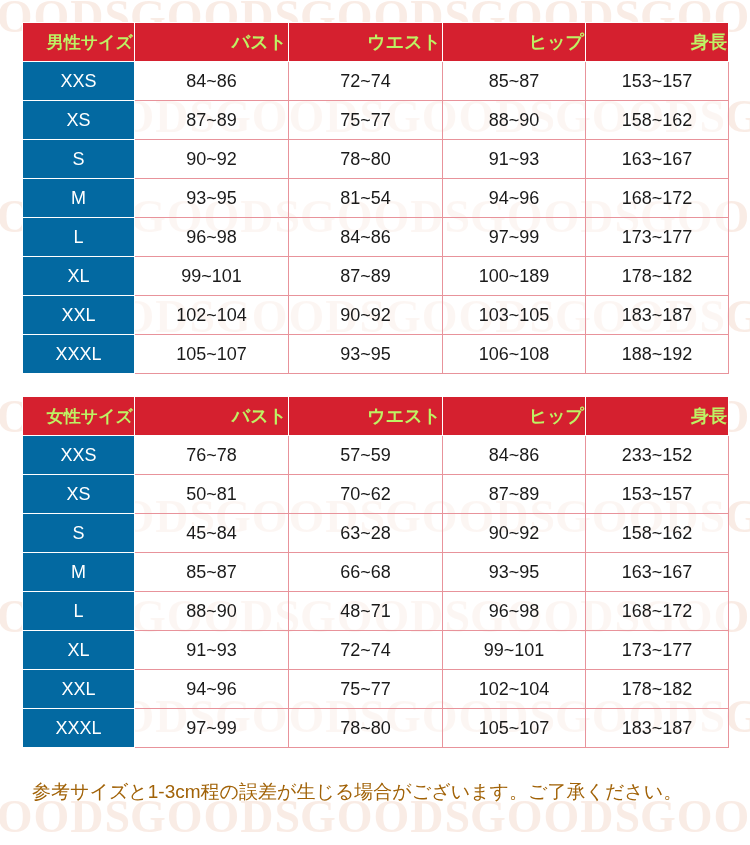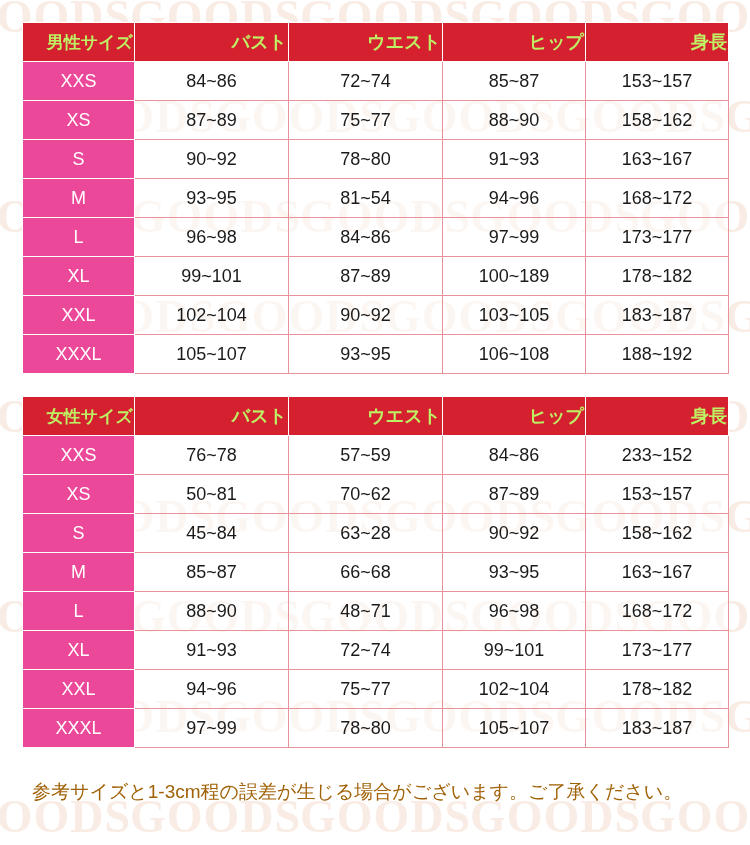--- a/index.html
+++ b/index.html
@@ -75,21 +75,21 @@
   table.size-table tbody td {
     height: 36px;
     border: 1px solid #e8939b;
     text-align: center;
     vertical-align: middle;
     font-size: 18px;
     color: #1a1a1a;
     background: rgba(255,255,255,0.55);
   }
   table.size-table tbody td.size-cell {
-    background: #ec4899;
+    background: #0369a1;
     color: #ffffff;
     font-size: 18px;
     border: 1px solid #ffffff;
     font-weight: normal;
   }
 
   .notes {
     margin-top: 26px;
     padding-left: 10px;
   }

